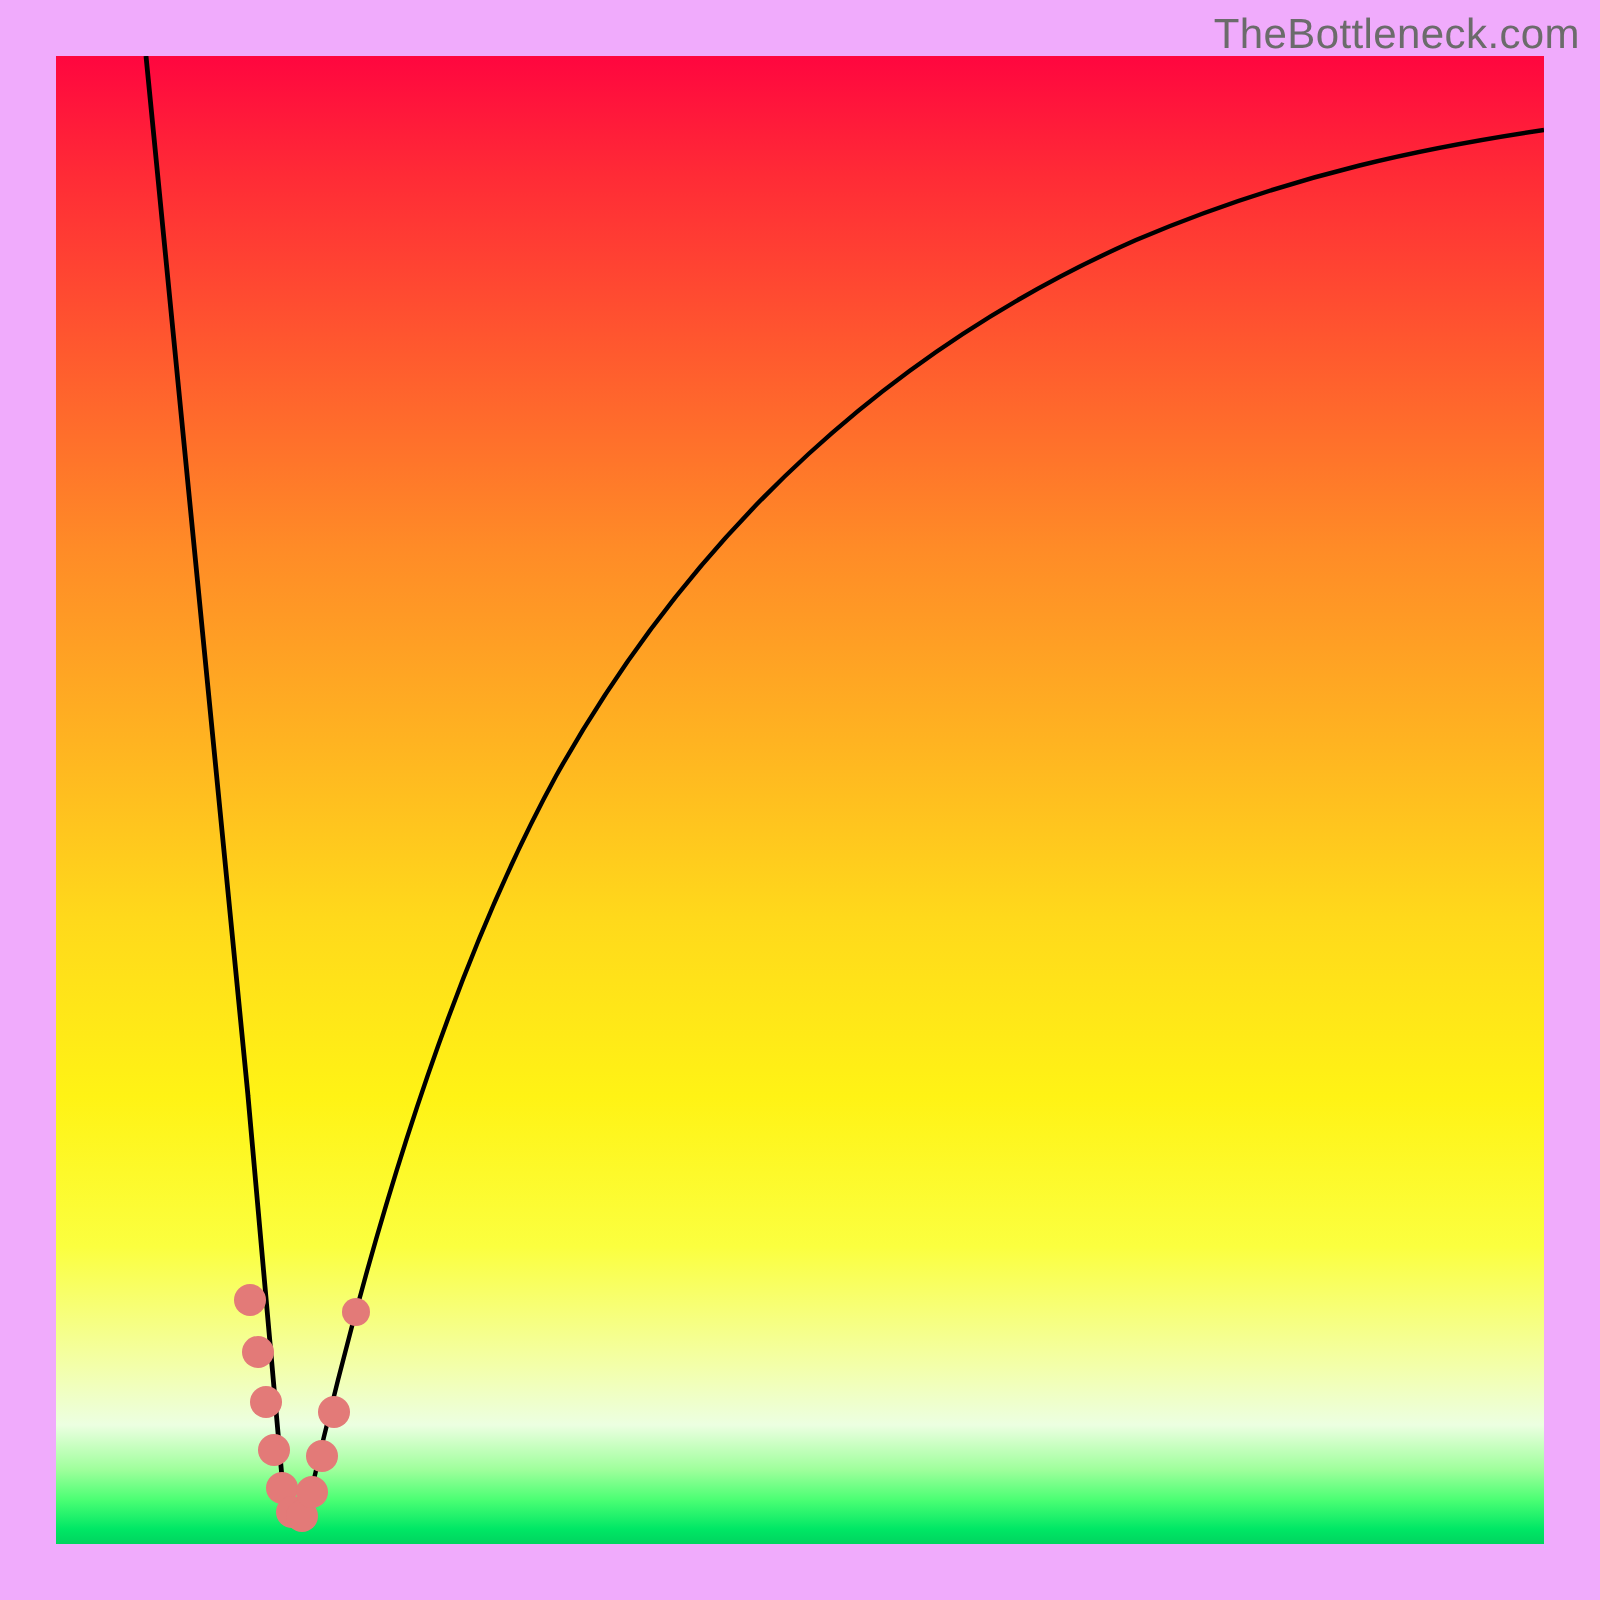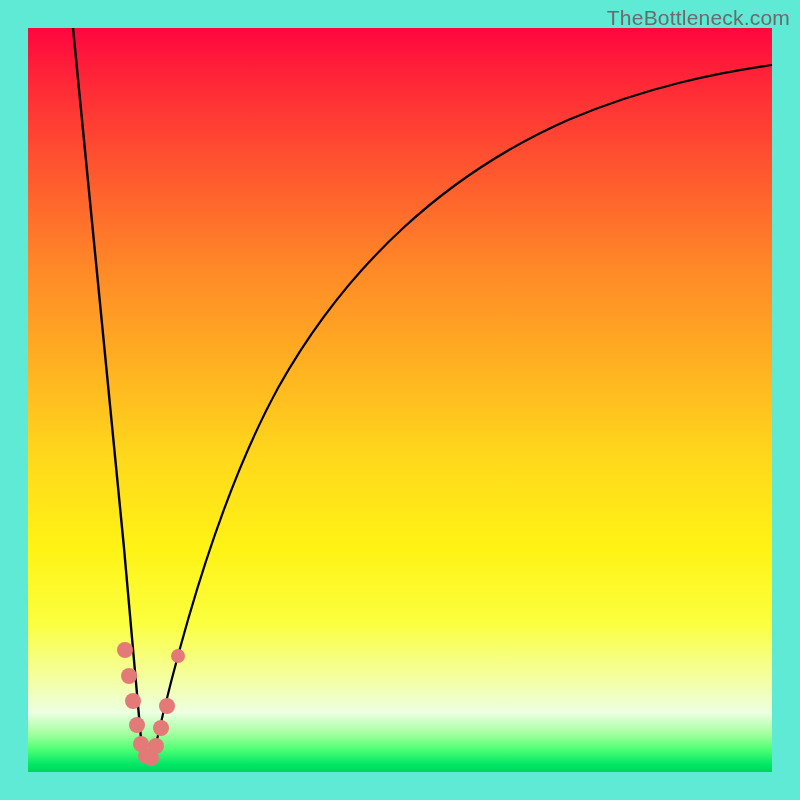--- a/index.html
+++ b/index.html
@@ -10,21 +10,21 @@
     overflow: hidden;
     background: #000;
     font-family: Arial, Helvetica, sans-serif;
   }
   .frame {
     position: absolute;
     left: 0;
     top: 0;
     width: 800px;
     height: 800px;
-    background: #5eead4;
+    background: #f0abfc;
   }
   .plot {
     position: absolute;
     left: 28px;
     top: 28px;
     width: 744px;
     height: 744px;
     
     background: linear-gradient(to bottom,
       #ff063f 0%,

